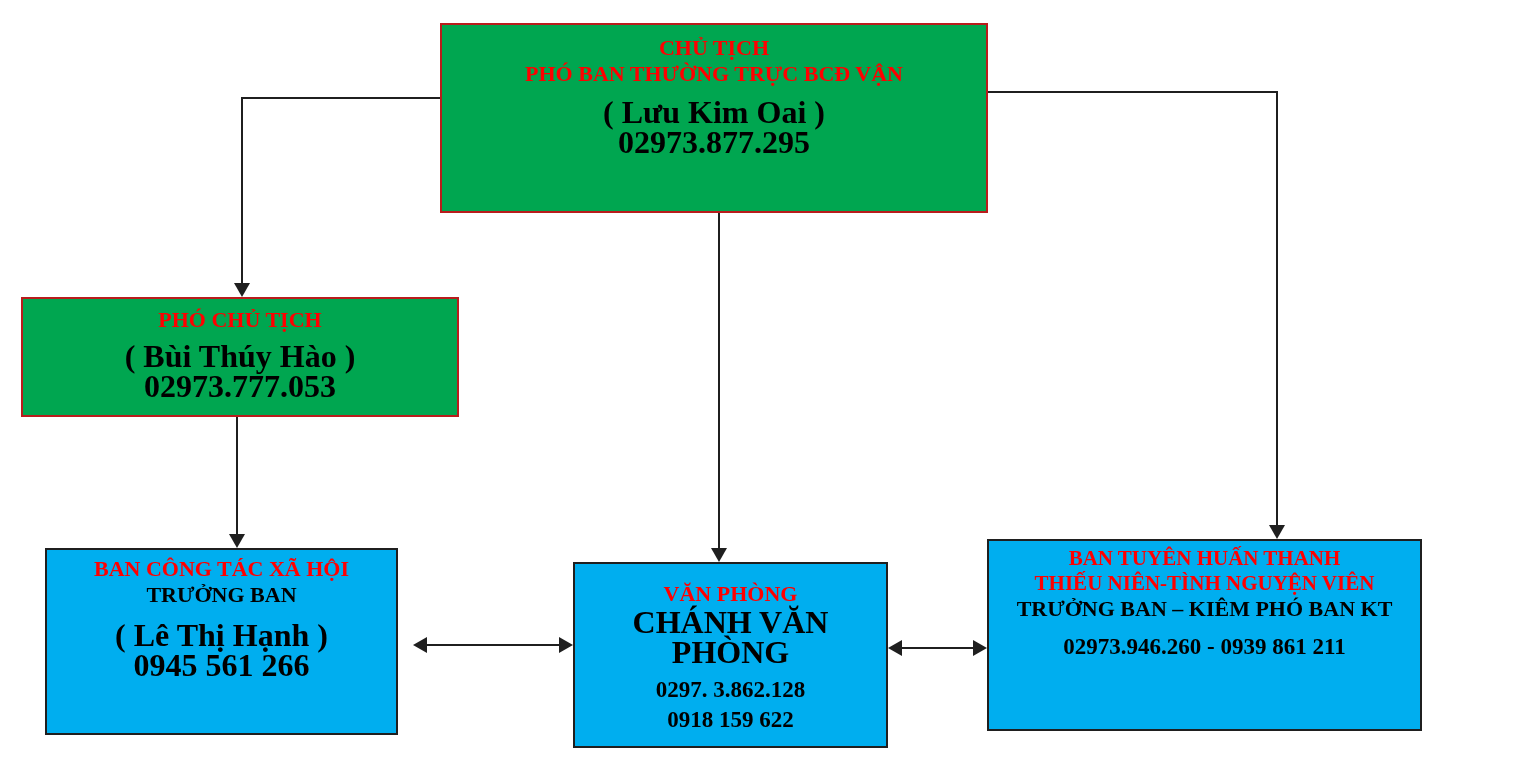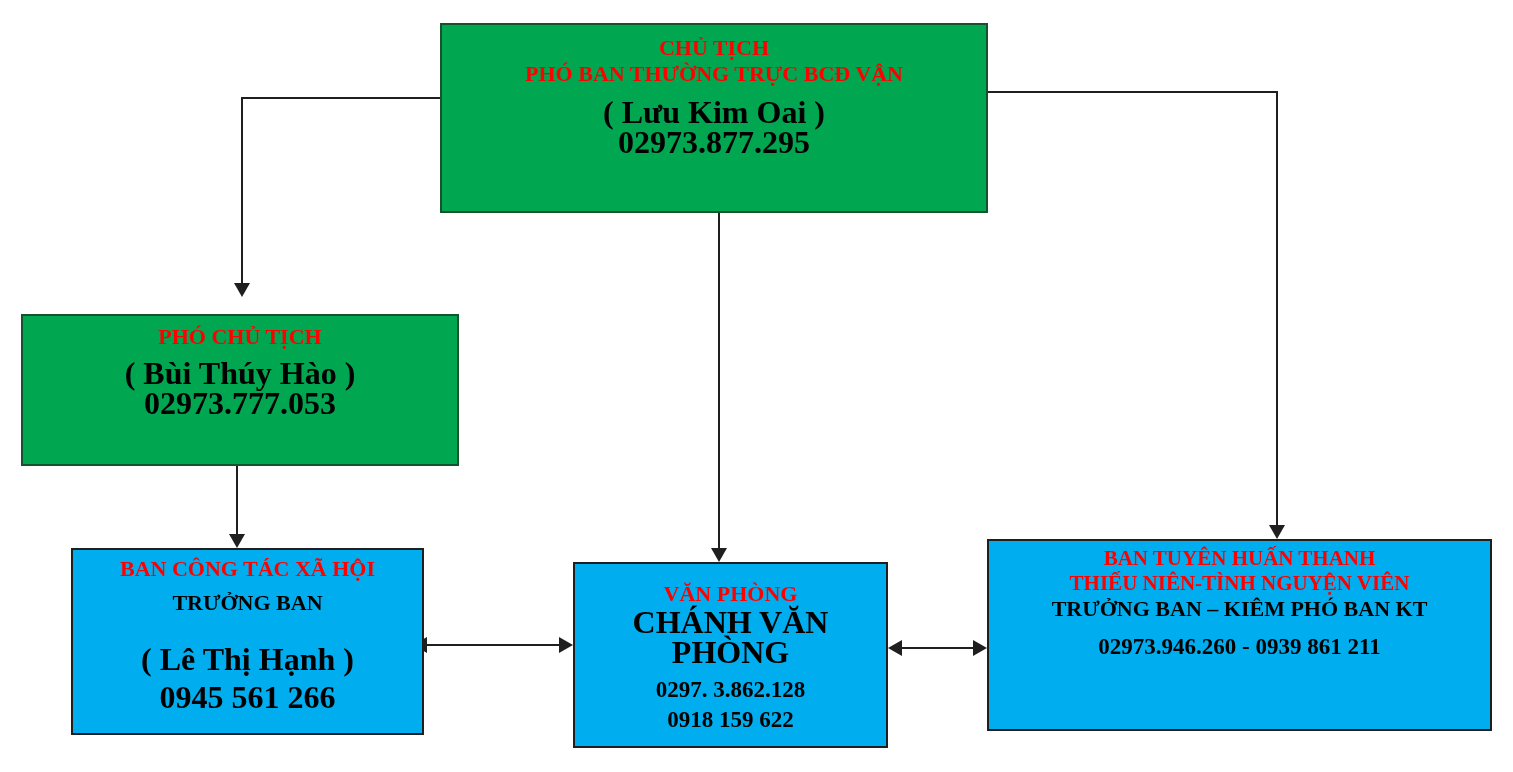--- a/index.html
+++ b/index.html
@@ -5,21 +5,21 @@
   html,body{margin:0;padding:0;background:#ffffff;}
   .canvas{
     position:relative;width:1513px;height:772px;background:#ffffff;
     font-family:"Liberation Serif","DejaVu Serif",serif;font-weight:700;
     overflow:hidden;
   }
   .node{
     position:absolute;box-sizing:border-box;text-align:center;
     display:flex;flex-direction:column;align-items:center;
   }
-  .node.green{background:#00A650;border:2px solid #14532d;}
+  .node.green{background:#00A650;border:2px solid #b91c1c;}
   .node.blue{background:#00AEEF;border:2px solid #1f1f1f;}
   .red-t{color:#FF0000;}
   .blk-t{color:#000000;}
   .t22{font-size:22px;line-height:26px;}
   .t21{font-size:21px;line-height:25px;}
   .t24{font-size:32px;line-height:30px;}
   .t23{font-size:23px;line-height:30px;}
   .gap8{height:8px;}
   .gap10{height:10px;}
   .gap12{height:12px;}
@@ -57,44 +57,44 @@
   <div class="ah right" style="left:973px;top:640px;"></div>
 
   <div class="node green" style="left:440px;top:23px;width:548px;height:190px;padding-top:10px;">
     <div class="red-t t22">CHỦ TỊCH</div>
     <div class="red-t t22">PHÓ BAN THƯỜNG TRỰC BCĐ VẬN</div>
     <div class="gap10"></div>
     <div class="blk-t t24">( Lưu Kim Oai )</div>
     <div class="blk-t t24">02973.877.295</div>
   </div>
 
-  <div class="node green" style="left:21px;top:314px;width:438px;height:152px;padding-top:8px;">
+  <div class="node green" style="left:21px;top:297px;width:438px;height:120px;padding-top:8px;">
     <div class="red-t t22">PHÓ CHỦ TỊCH</div>
     <div class="gap8"></div>
     <div class="blk-t t24">( Bùi Thúy Hào )</div>
     <div class="blk-t t24">02973.777.053</div>
   </div>
 
-  <div class="node blue" style="left:71px;top:548px;width:353px;height:187px;padding-top:6px;gap:8px;">
+  <div class="node blue" style="left:45px;top:548px;width:353px;height:187px;padding-top:6px;">
     <div class="red-t t22">BAN CÔNG TÁC XÃ HỘI</div>
     <div class="blk-t t22">TRƯỞNG BAN</div>
     <div class="gap12"></div>
     <div class="blk-t t24">( Lê Thị Hạnh )</div>
     <div class="blk-t t24">0945 561 266</div>
   </div>
 
   <div class="node blue" style="left:573px;top:562px;width:315px;height:186px;padding-top:5px;justify-content:center;">
     <div class="red-t t22">VĂN PHÒNG</div>
     <div class="blk-t t24">CHÁNH VĂN PHÒNG</div>
     <div class="gap8"></div>
     <div class="blk-t t23">0297. 3.862.128</div>
     <div class="blk-t t23">0918 159 622</div>
   </div>
 
-  <div class="node blue" style="left:987px;top:539px;width:505px;height:192px;padding-top:5px;">
+  <div class="node blue" style="left:987px;top:539px;width:435px;height:192px;padding-top:5px;">
     <div class="red-t t21">BAN TUYÊN HUẤN THANH</div>
     <div class="red-t t21">THIẾU NIÊN-TÌNH NGUYỆN VIÊN</div>
     <div class="blk-t t22">TRƯỞNG BAN – KIÊM PHÓ BAN KT</div>
     <div class="gap10"></div>
     <div class="blk-t t23">02973.946.260 - 0939 861 211</div>
   </div>
 
 </div>
 
 </body></html>

